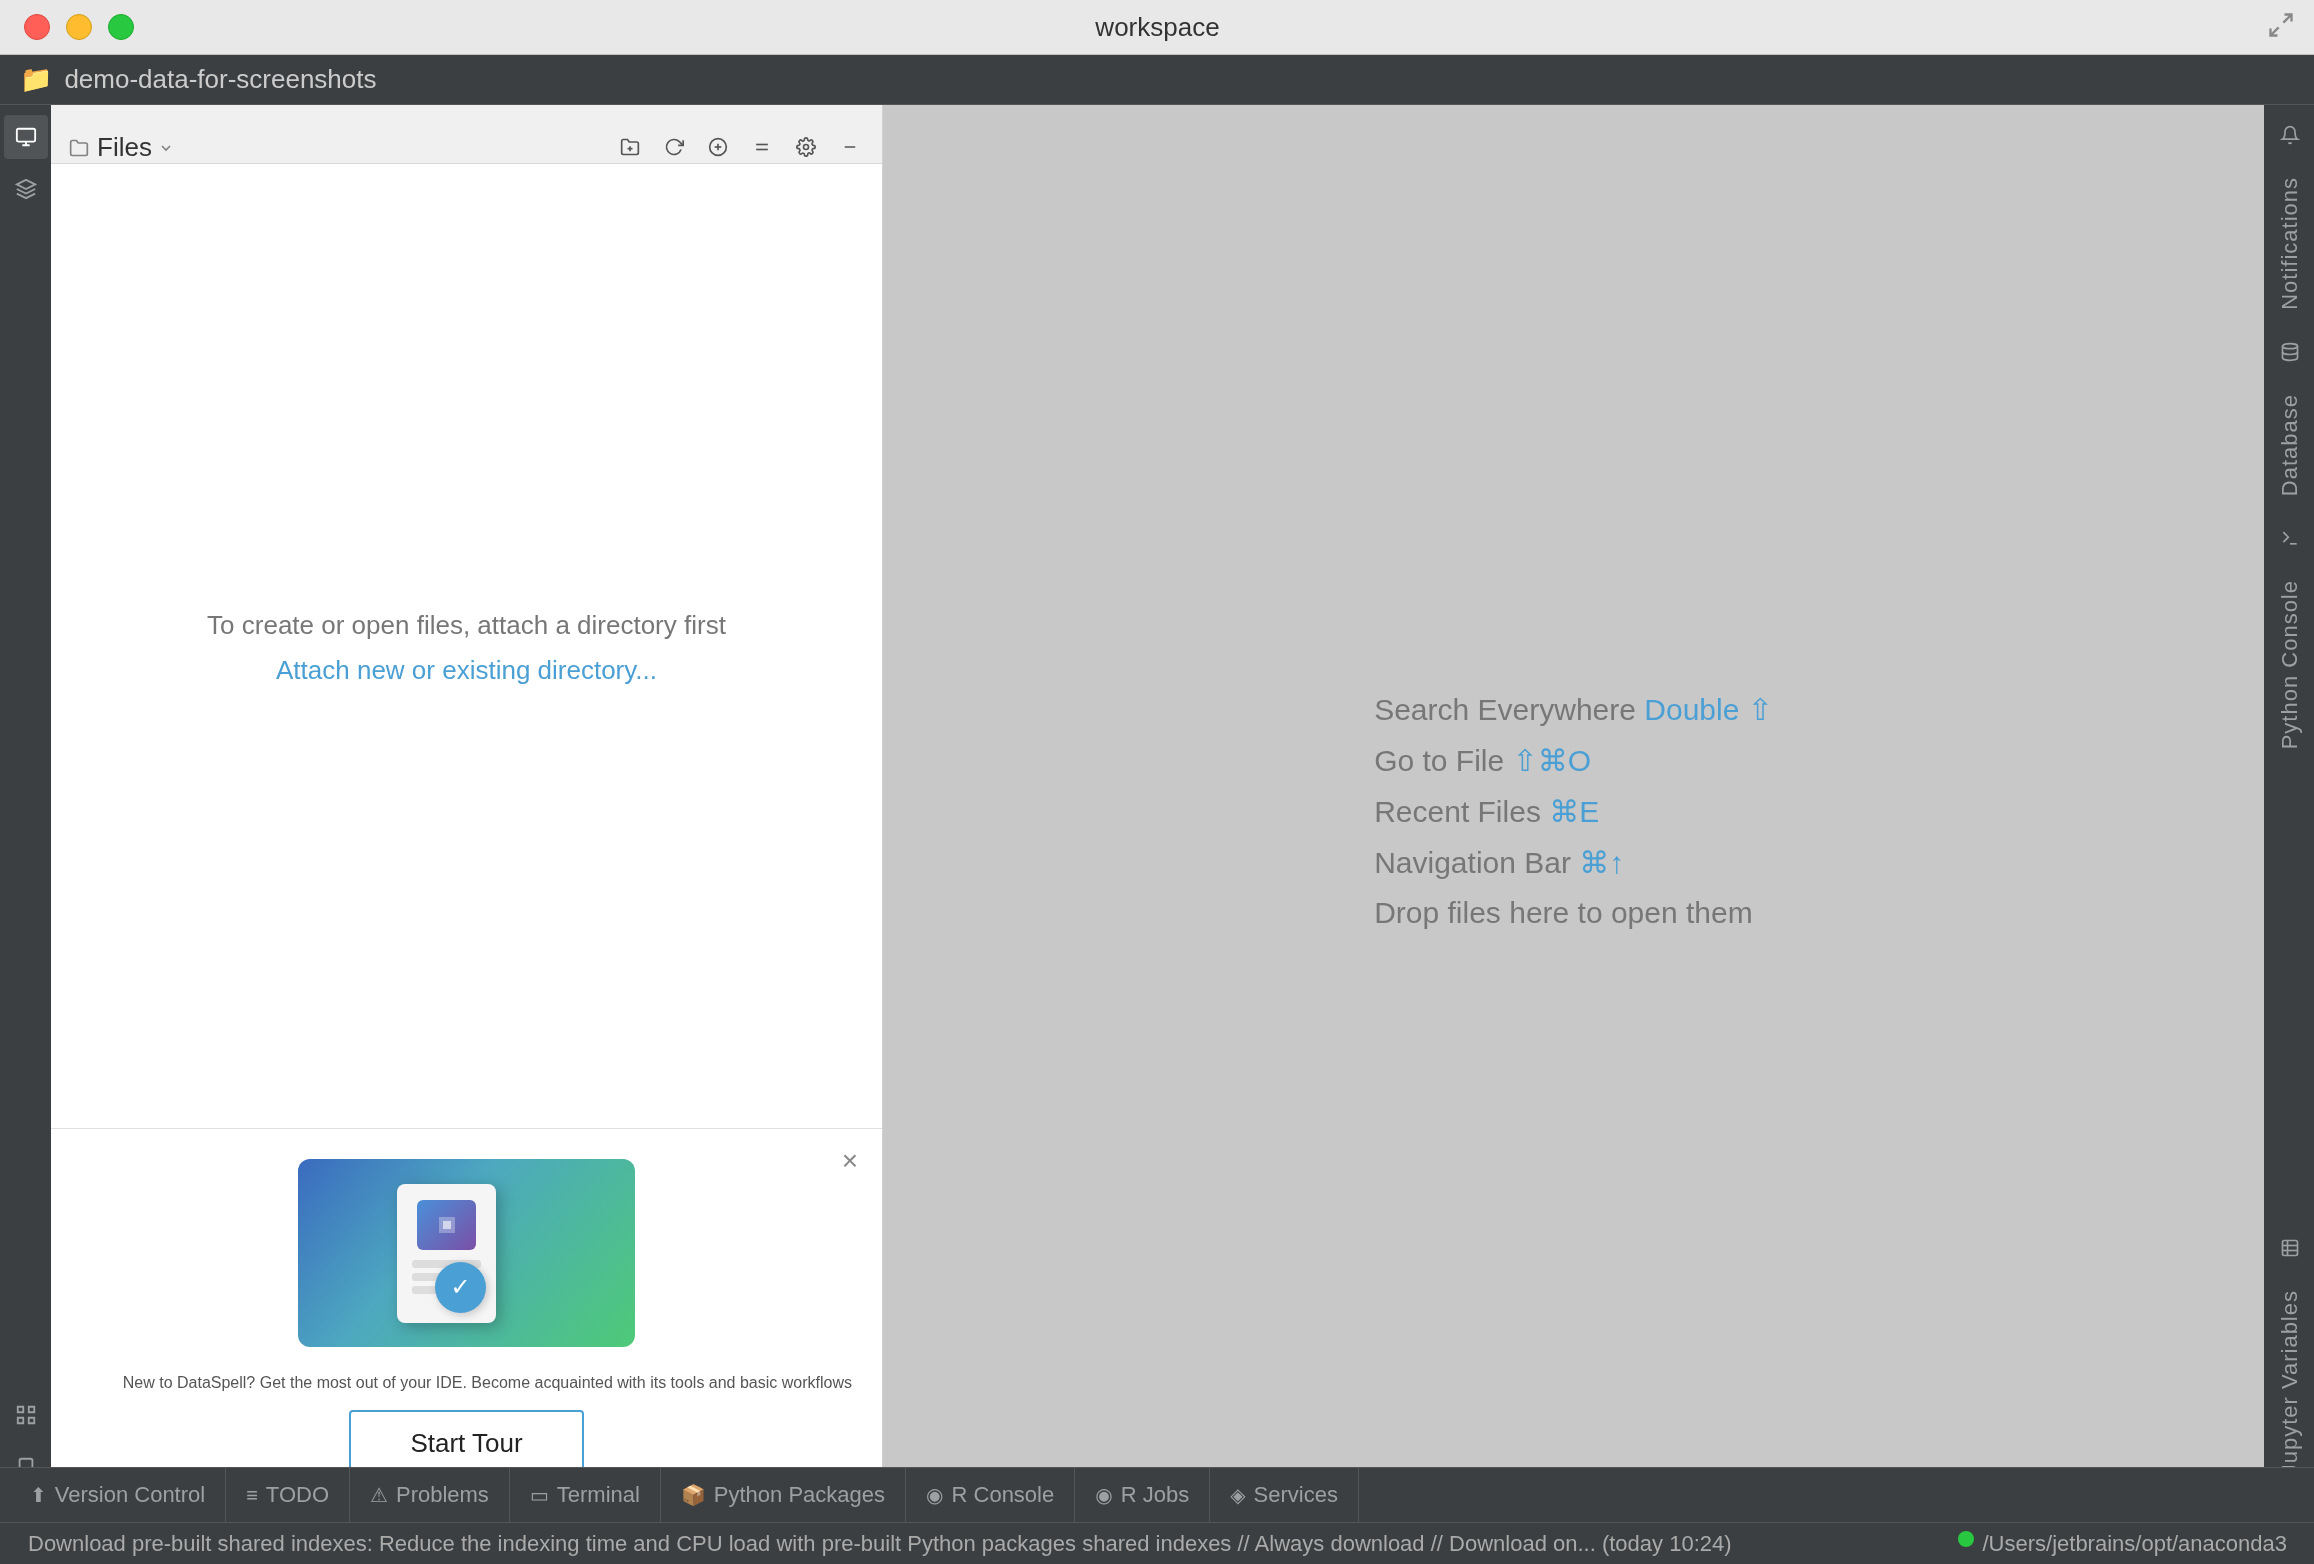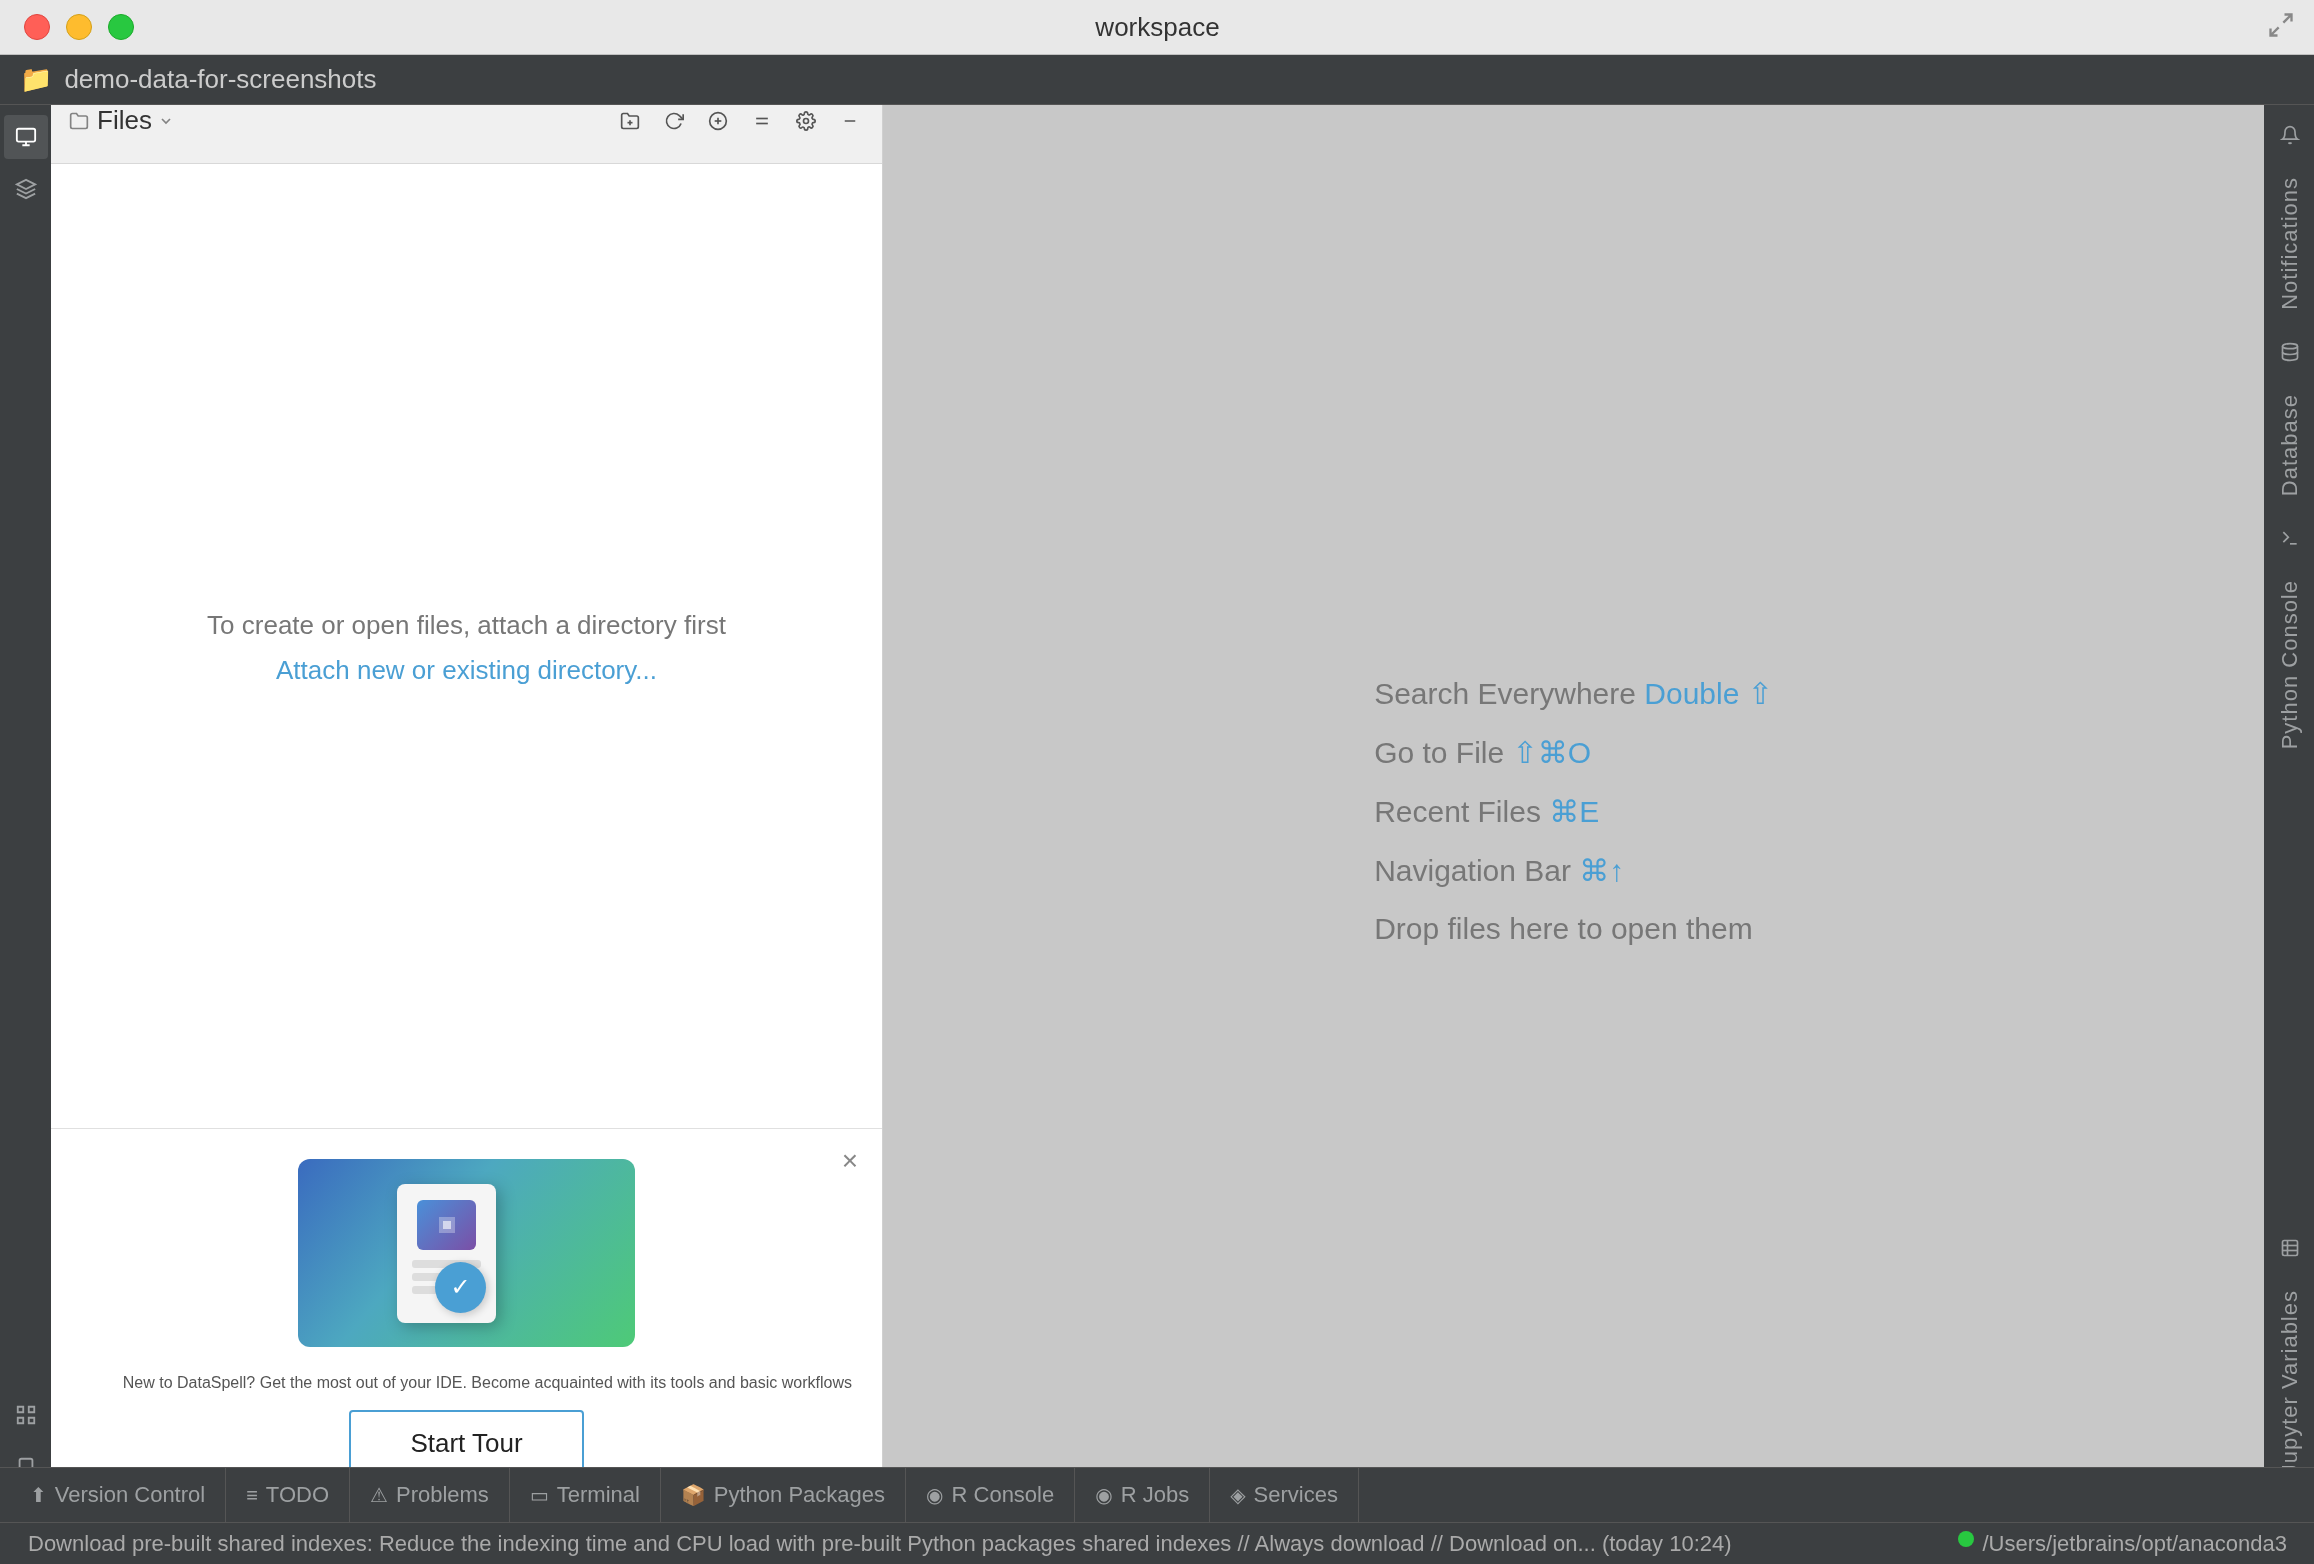--- a/index.html
+++ b/index.html
@@ -92,21 +92,21 @@
       flex-direction: column;
       border-right: 1px solid #d0d0d0;
       flex-shrink: 0;
     }
 
     
     .files-toolbar {
       height: 59px;
       background: #f0f0f0;
       display: flex;
-      align-items: flex-start;
+      align-items: flex-end;
       padding: 0 16px;
       gap: 12px;
       border-bottom: 1px solid #d8d8d8;
     }
     .files-label {
       font-size: 26px;
       color: #333;
       font-weight: 500;
       display: flex;
       align-items: center;
@@ -273,21 +273,21 @@
       background: #c8c8c8;
       display: flex;
       flex-direction: column;
       align-items: center;
       justify-content: center;
       position: relative;
     }
     .editor-hints {
       display: flex;
       flex-direction: column;
-      gap: 24px;
+      gap: 16px;
       align-items: flex-start;
     }
     .hint-line {
       font-size: 30px;
       color: #777;
     }
     .hint-line .shortcut {
       color: #4a9fd4;
     }
 

